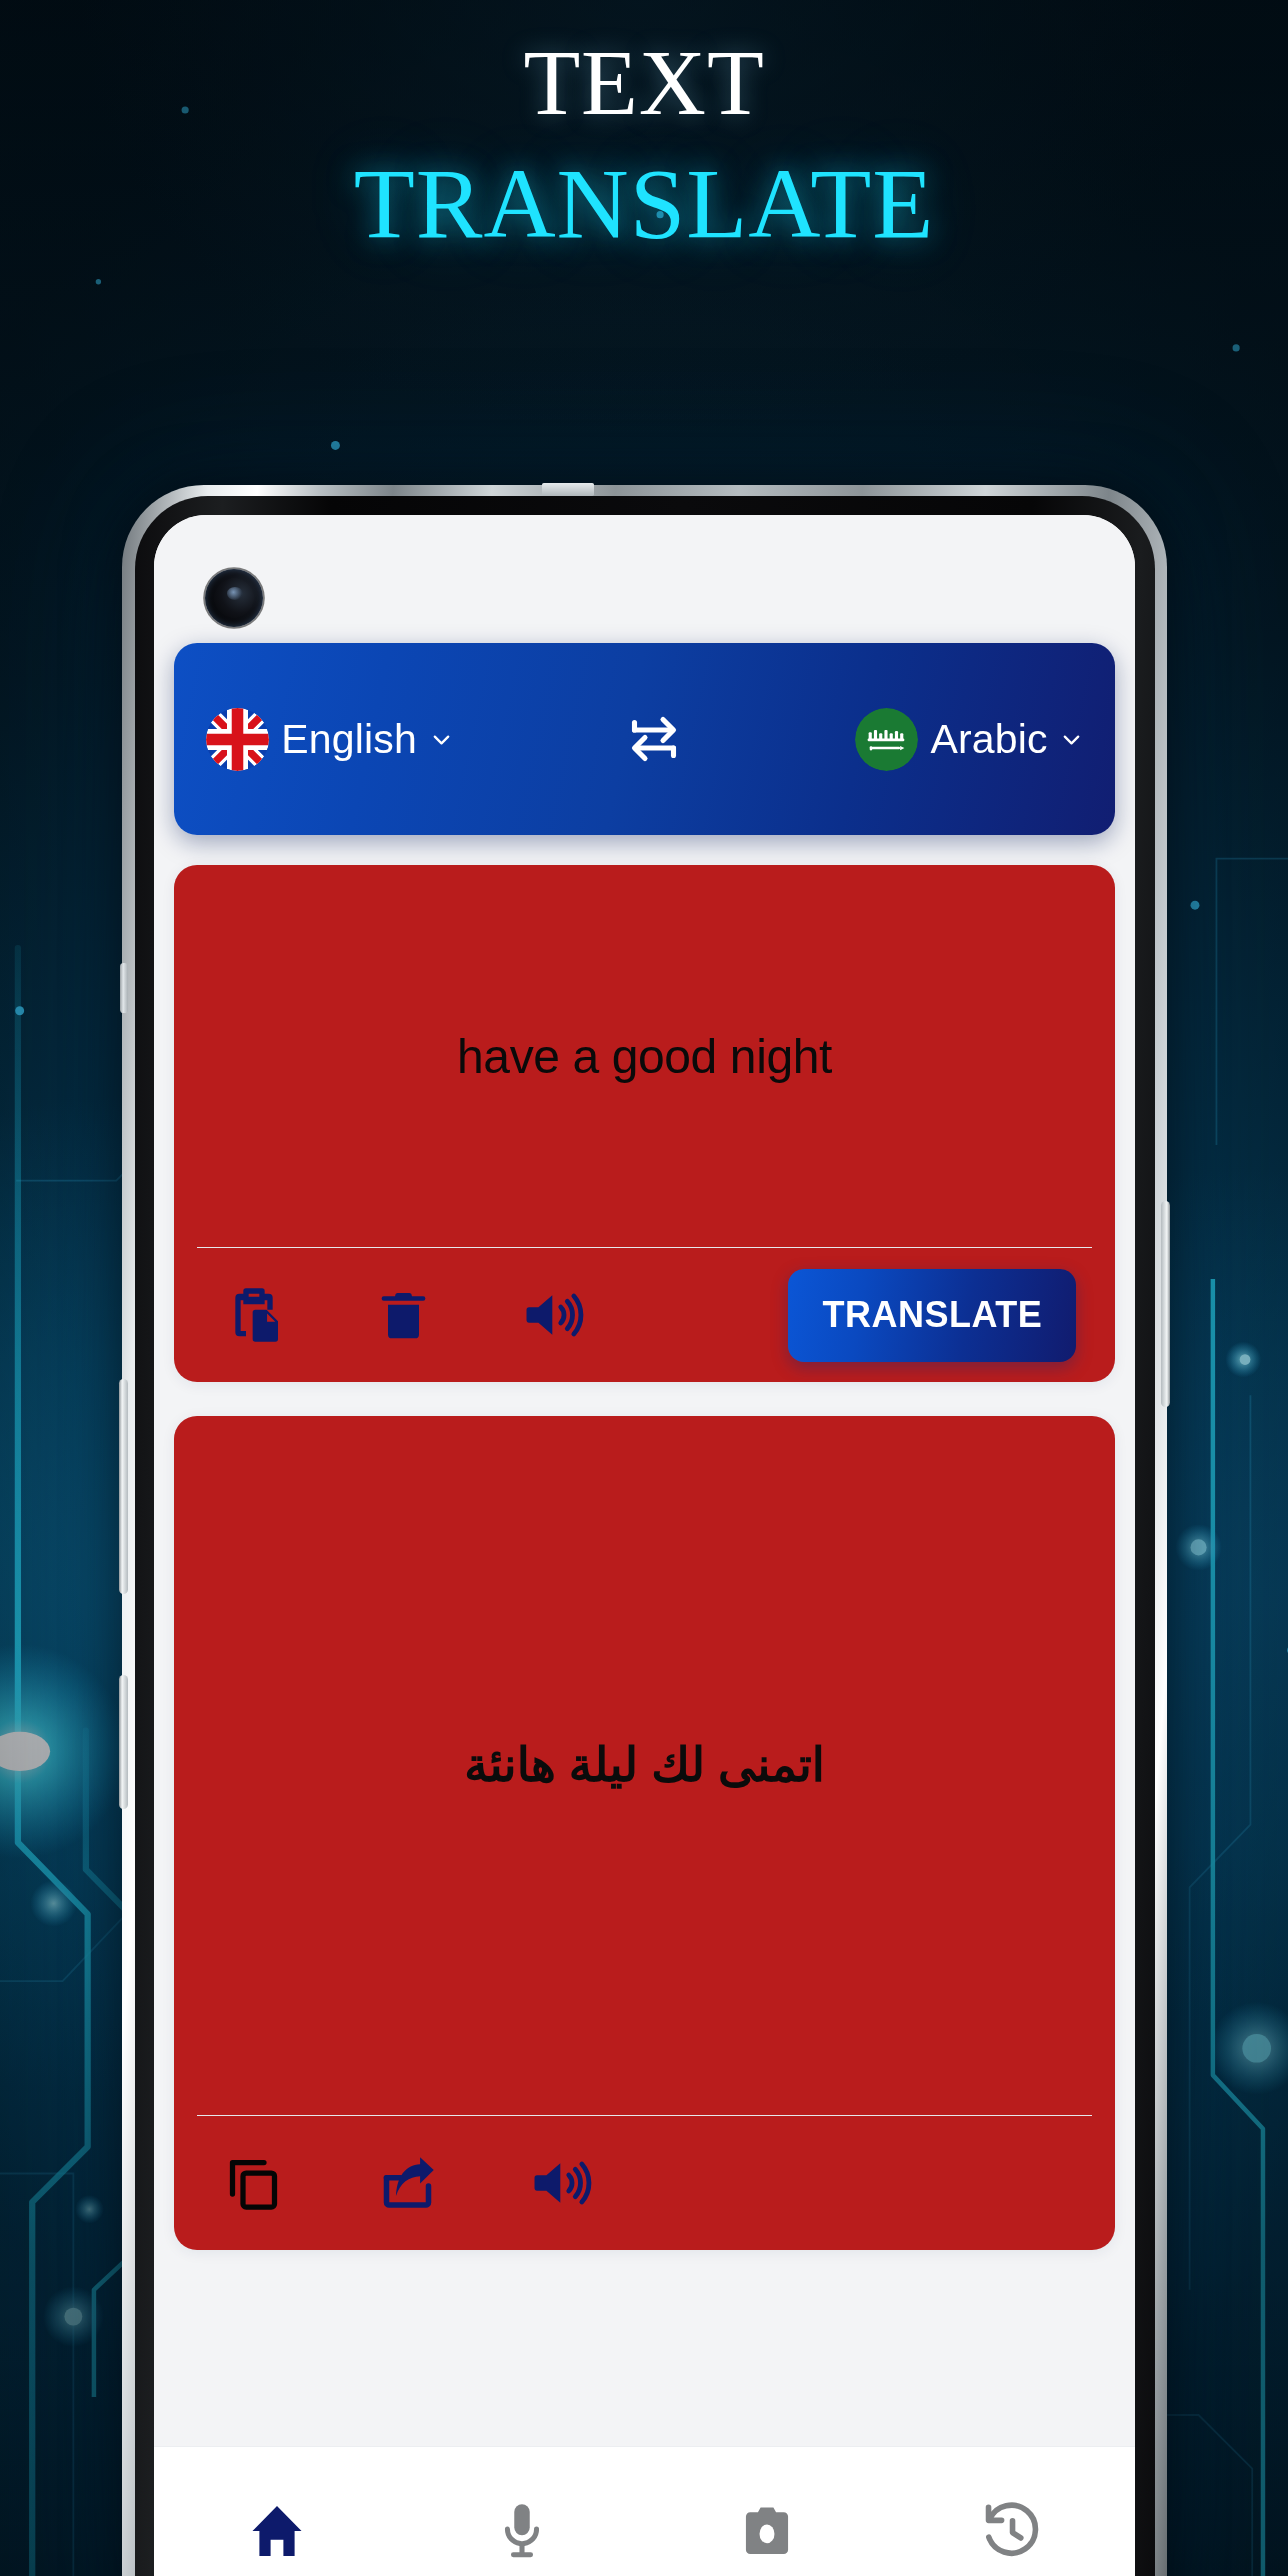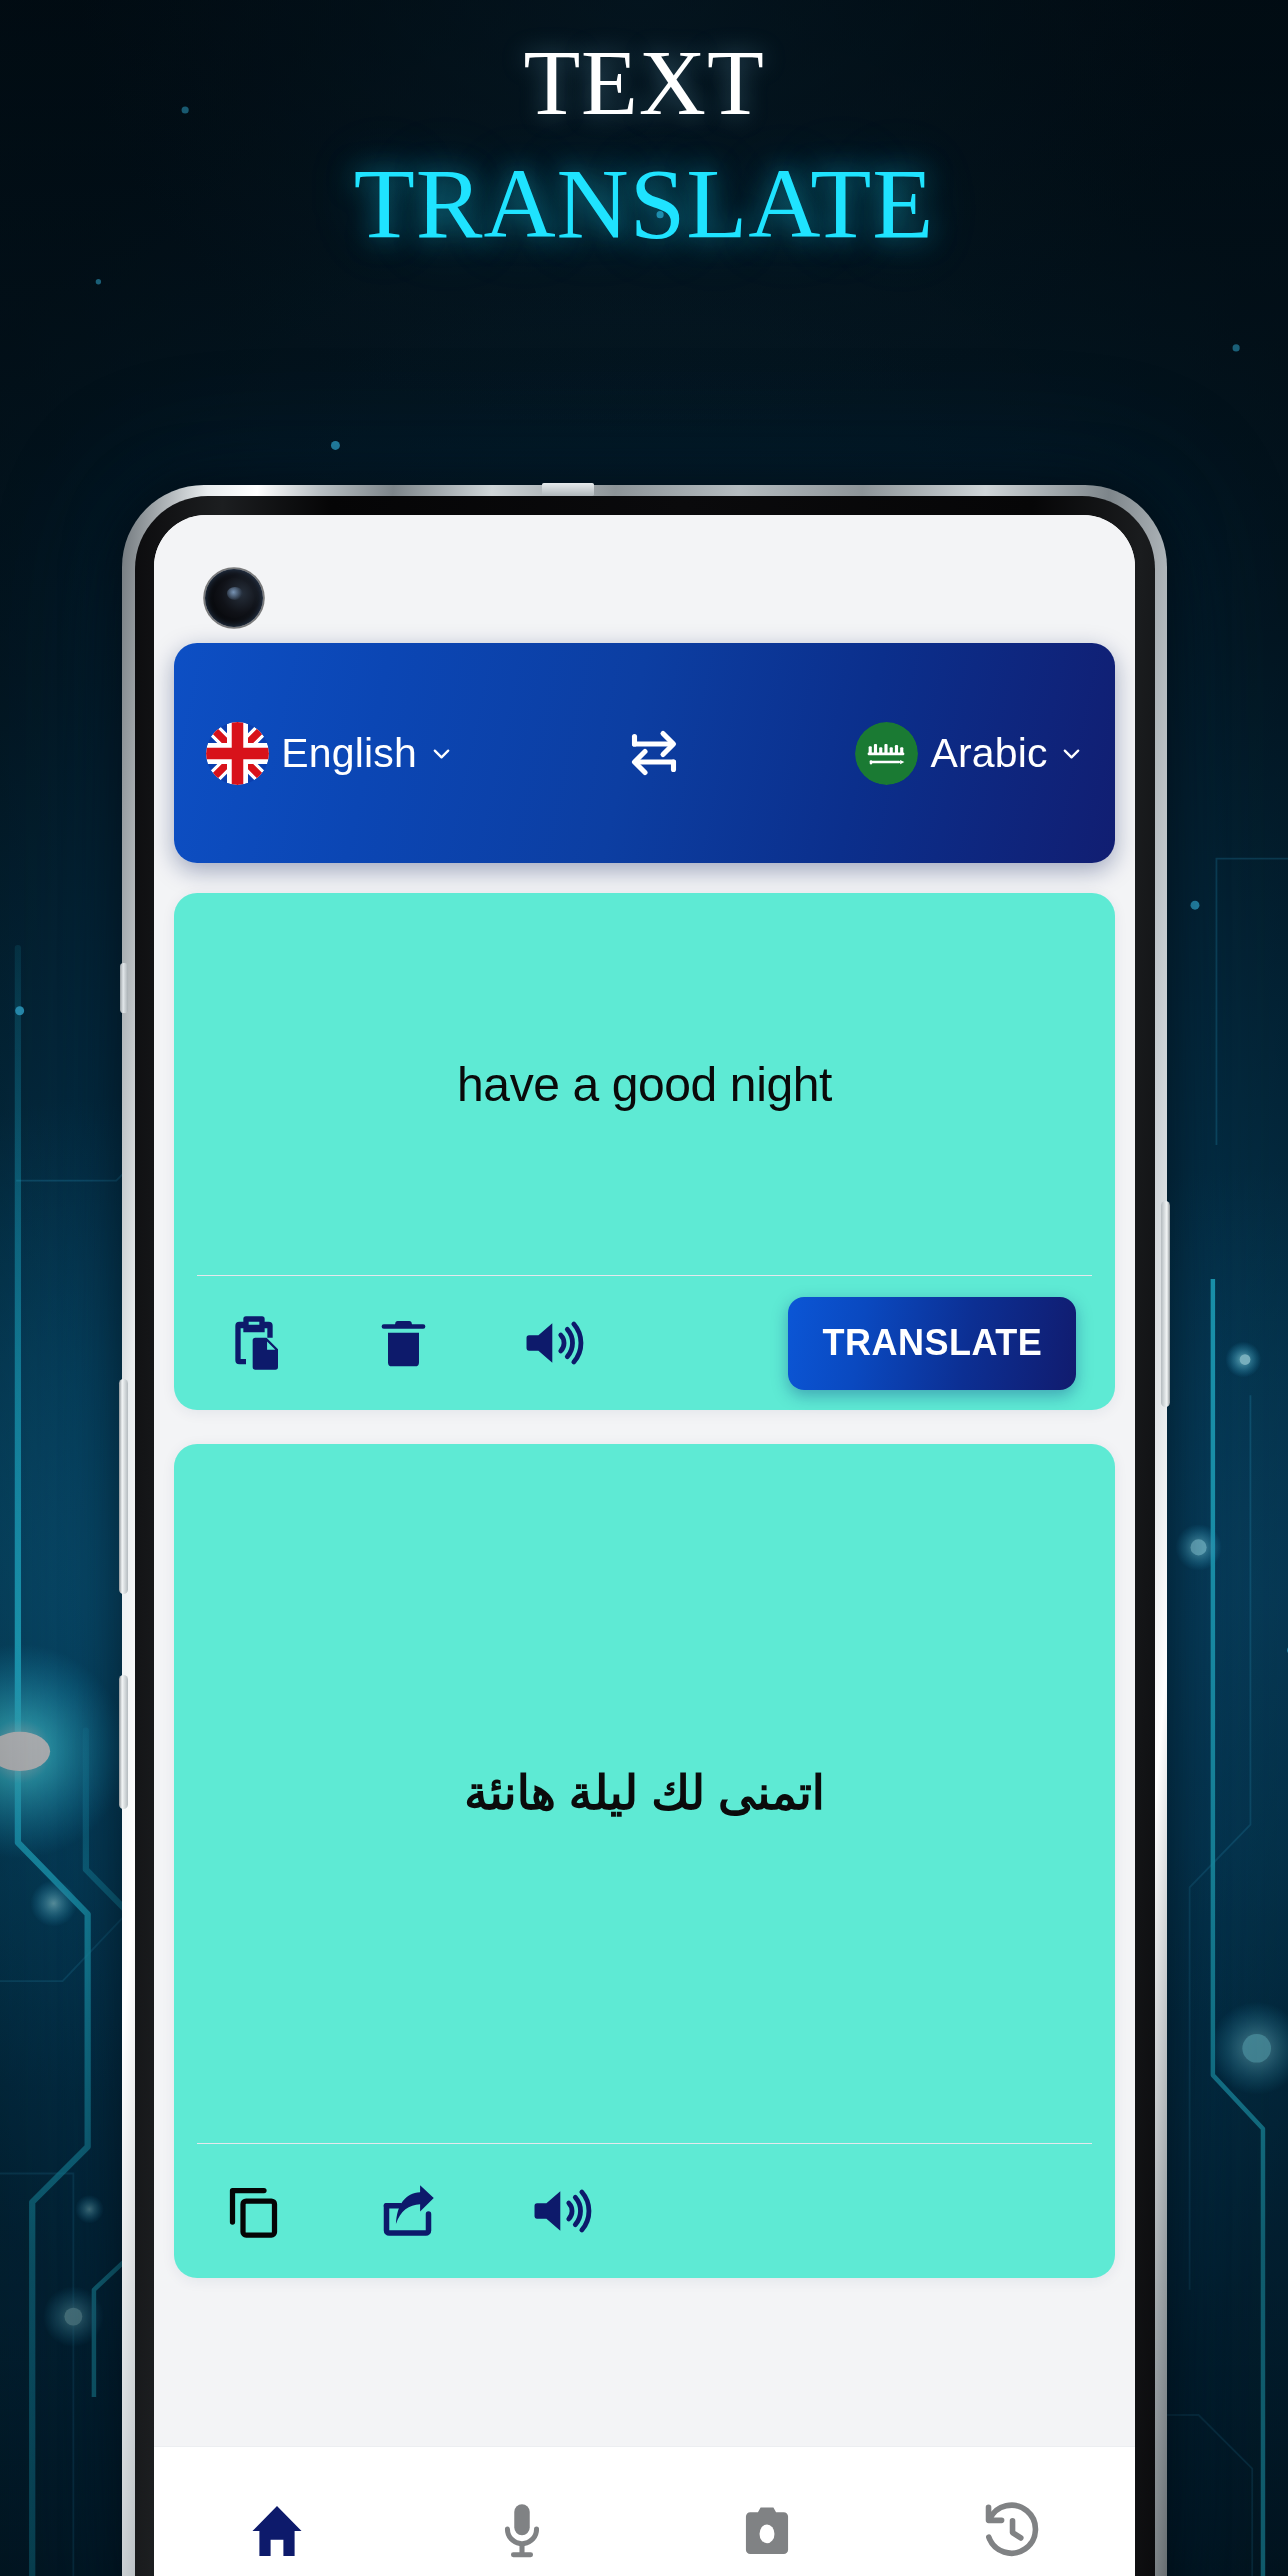--- a/index.html
+++ b/index.html
@@ -117,39 +117,39 @@
   #app {
     position:absolute; inset:0;
     background:#f3f4f6;
     display:flex; flex-direction:column;
   }
   #app-body { flex:1; padding:0 19.7px; }
 
   
   #lang-bar {
     margin-top:128px;
-    height:220px;
+    height:192px;
     border-radius:23px;
     background:linear-gradient(102deg,#0d4fc4 0%,#0b46b4 22%,#0c3ea2 48%,#0b2f8c 72%,#111e72 100%);
     display:flex; align-items:center; justify-content:space-between;
     padding:0 32px;
     box-shadow:0 7.2px 23px rgba(8,30,90,.35);
   }
   .lang-side { display:flex; align-items:center; gap:12.5px; cursor:pointer; }
   .lang-label {
     color:#ffffff; font-size:41px; font-weight:400; letter-spacing:0.2px;
     white-space:nowrap;
   }
   .chev { width:23px; height:23px; flex:none; }
   .flag { width:63px; height:63px; border-radius:50%; flex:none; overflow:hidden; display:block; }
   #swap-btn { width:72px; height:72px; cursor:pointer; flex:none; }
 
   
   .card {
-    background:#5eead4;
+    background:#b91c1c;
     border-radius:23px;
     box-shadow:0 2.7px 14.3px rgba(20,40,80,.07);
     display:flex; flex-direction:column;
   }
   #card-source { margin-top:30px; height:517px; }
   #card-target { margin-top:34px; height:834px; }
 
   .card-text-area {
     flex:1;
     display:flex; align-items:center; justify-content:center;

